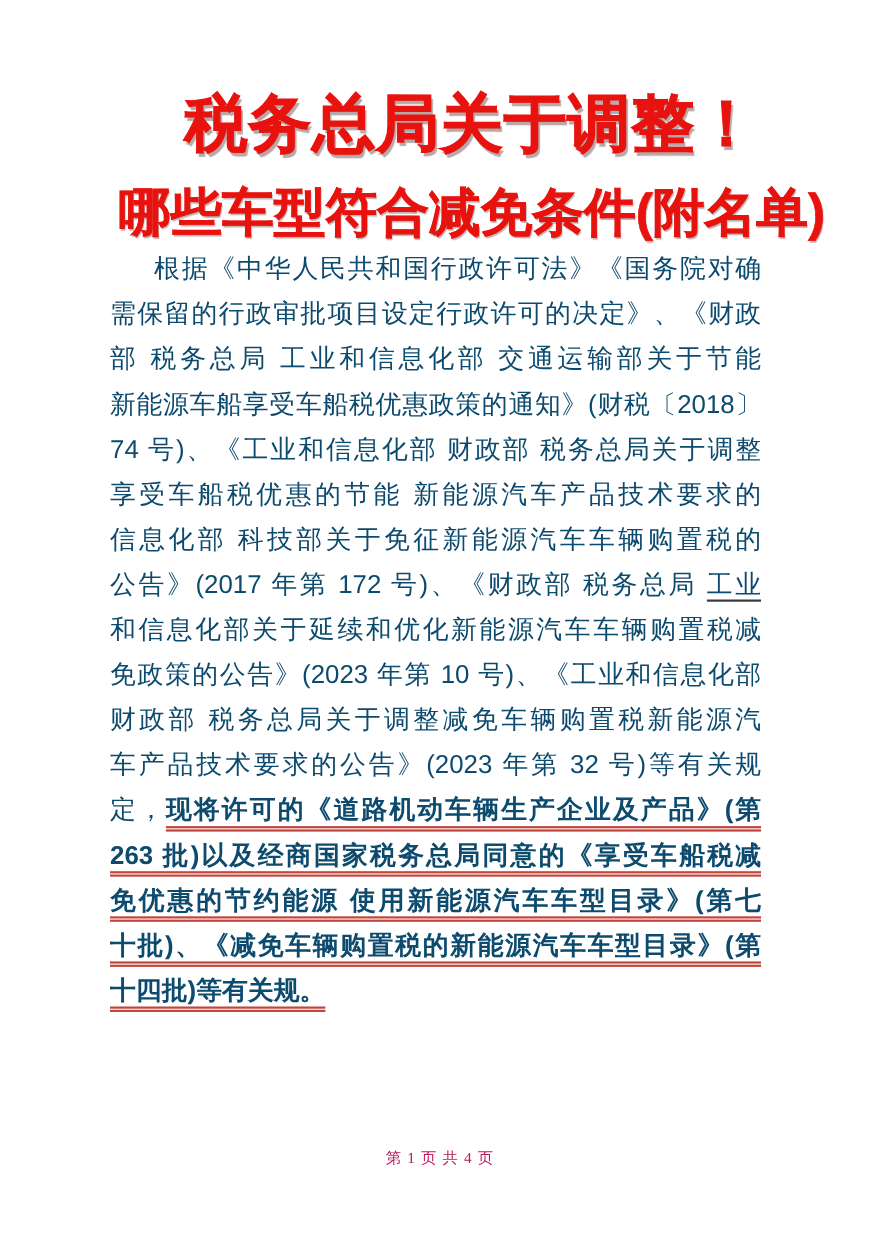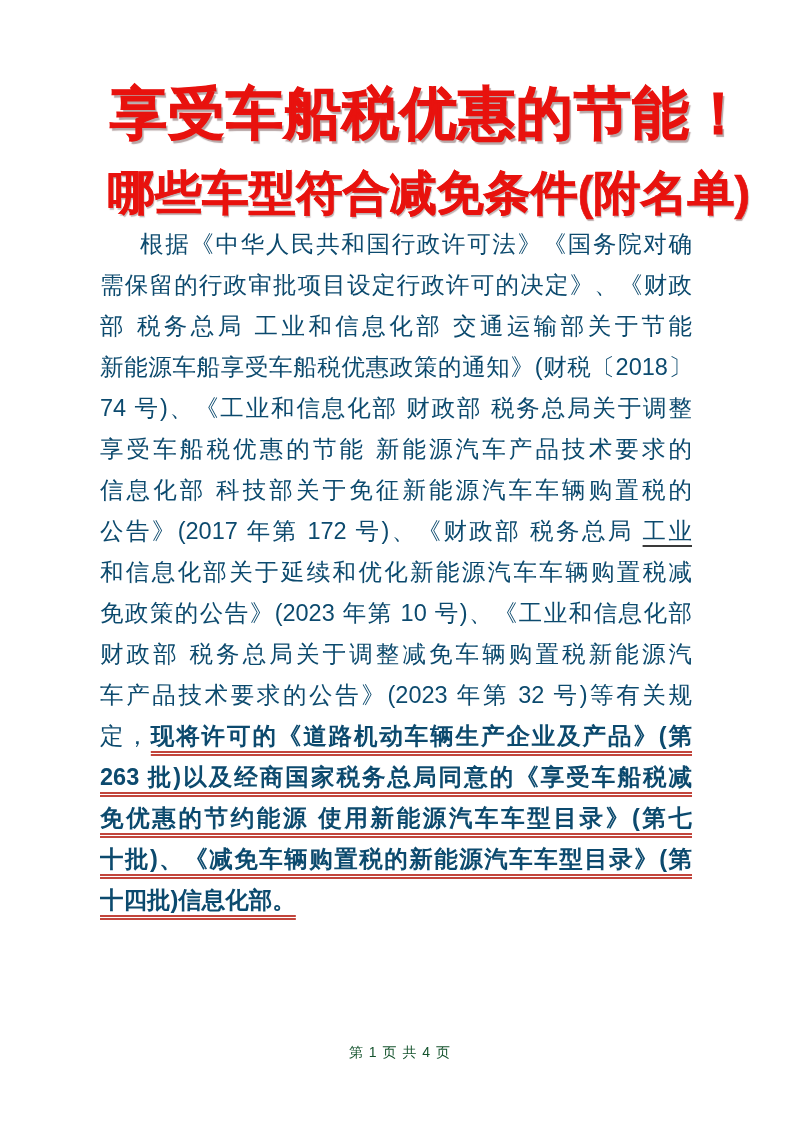--- a/index.html
+++ b/index.html
@@ -61,53 +61,53 @@
     text-decoration-line:underline;
     text-decoration-style:solid;
     text-decoration-color:#3a3a3a;
     text-decoration-thickness:1.5px;
     text-underline-offset:6px;
   }
   
   .footer{
     position:absolute;top:1044px;left:0;width:100%;
     text-align:center;
-    font-family:Liberation Sans, sans-serif;
+    font-family:Liberation Serif, serif;
     font-size:14px;
     letter-spacing:1px;
-    color:#14532d;
+    color:#be185d;
   }
 </style>
 </head>
 <body>
 
 <div class="page">
 
   <header class="titles">
-    <div class="title-main">享受车船税优惠的节能！</div>
+    <div class="title-main">税务总局关于调整！</div>
     <div class="title-sub">哪些车型符合减免条件(附名单)</div>
   </header>
 
   <main class="body-text">
     <div class="line indent"><span>根据《中华人民共和国行政许可法》《国务院对确</span></div>
     <div class="line"><span>需保留的行政审批项目设定行政许可的决定》、《财政</span></div>
     <div class="line"><span>部 税务总局 工业和信息化部 交通运输部关于节能</span></div>
     <div class="line"><span>新能源车船享受车船税优惠政策的通知》(财税〔2018〕</span></div>
     <div class="line"><span>74 号)、《工业和信息化部 财政部 税务总局关于调整</span></div>
     <div class="line"><span>享受车船税优惠的节能 新能源汽车产品技术要求的</span></div>
     <div class="line"><span>信息化部 科技部关于免征新能源汽车车辆购置税的</span></div>
     <div class="line"><span>公告》(2017 年第 172 号)、《财政部 税务总局 </span><span class="u-dark">工业</span></div>
     <div class="line"><span>和信息化部关于延续和优化新能源汽车车辆购置税减</span></div>
     <div class="line"><span>免政策的公告》(2023 年第 10 号)、《工业和信息化部</span></div>
     <div class="line"><span>财政部 税务总局关于调整减免车辆购置税新能源汽</span></div>
     <div class="line"><span>车产品技术要求的公告》(2023 年第 32 号)等有关规</span></div>
     <div class="line"><span>定，</span><span class="u-red">现将许可的《道路机动车辆生产企业及产品》(第</span></div>
     <div class="line"><span class="u-red">263 批)以及经商国家税务总局同意的《享受车船税减</span></div>
     <div class="line"><span class="u-red">免优惠的节约能源 使用新能源汽车车型目录》(第七</span></div>
     <div class="line"><span class="u-red">十批)、《减免车辆购置税的新能源汽车车型目录》(第</span></div>
-    <div class="line last"><span class="u-red">十四批)信息化部。</span></div>
+    <div class="line last"><span class="u-red">十四批)等有关规。</span></div>
   </main>
 
   <footer class="footer">
     <span>第 1 页 共 4 页</span>
   </footer>
 
 </div>
 
 </body></html>

